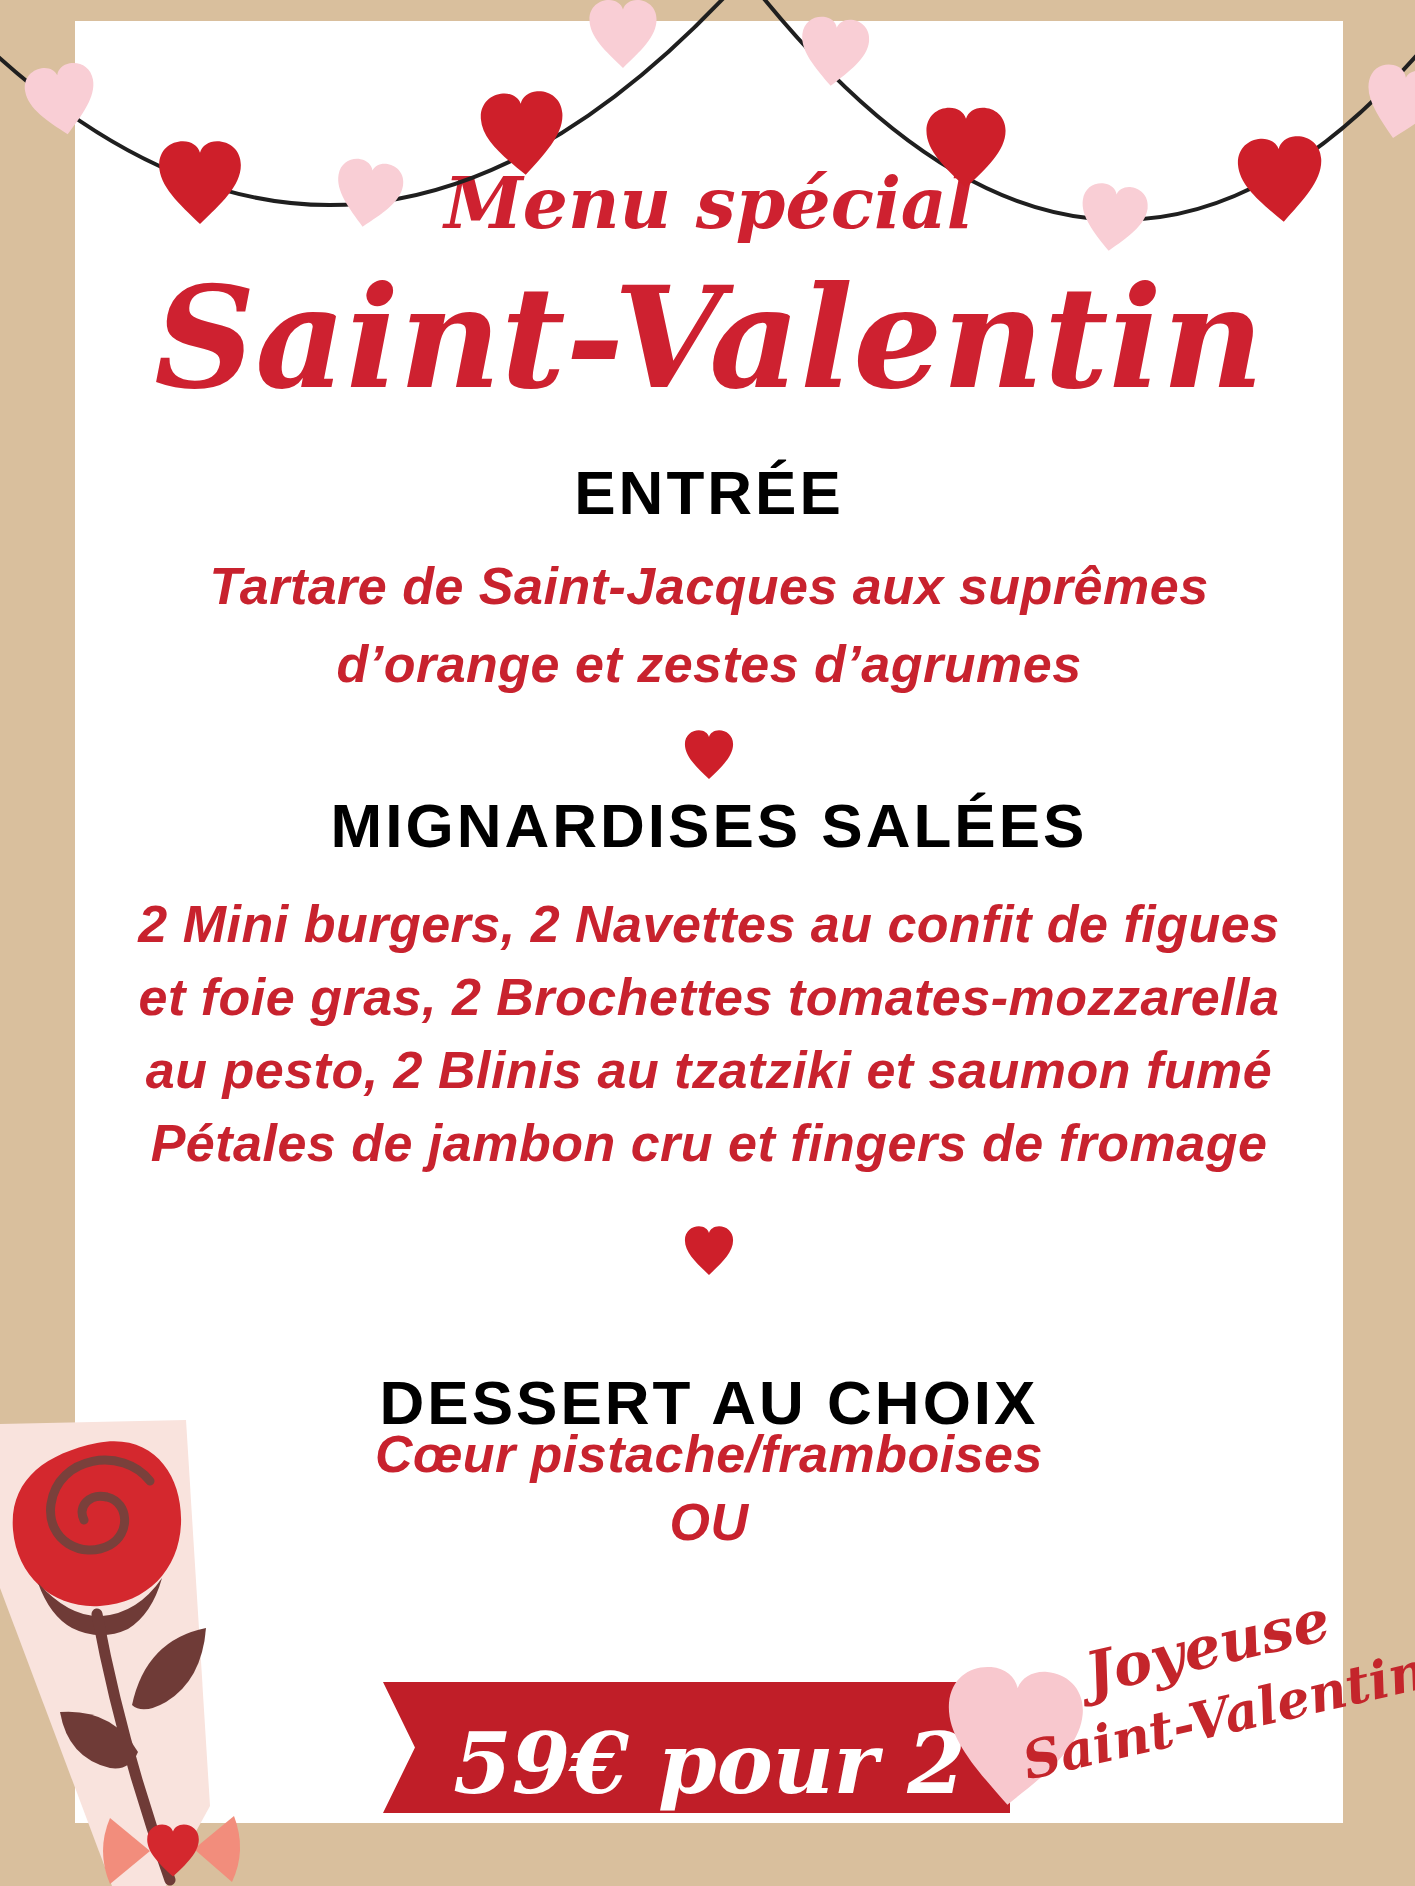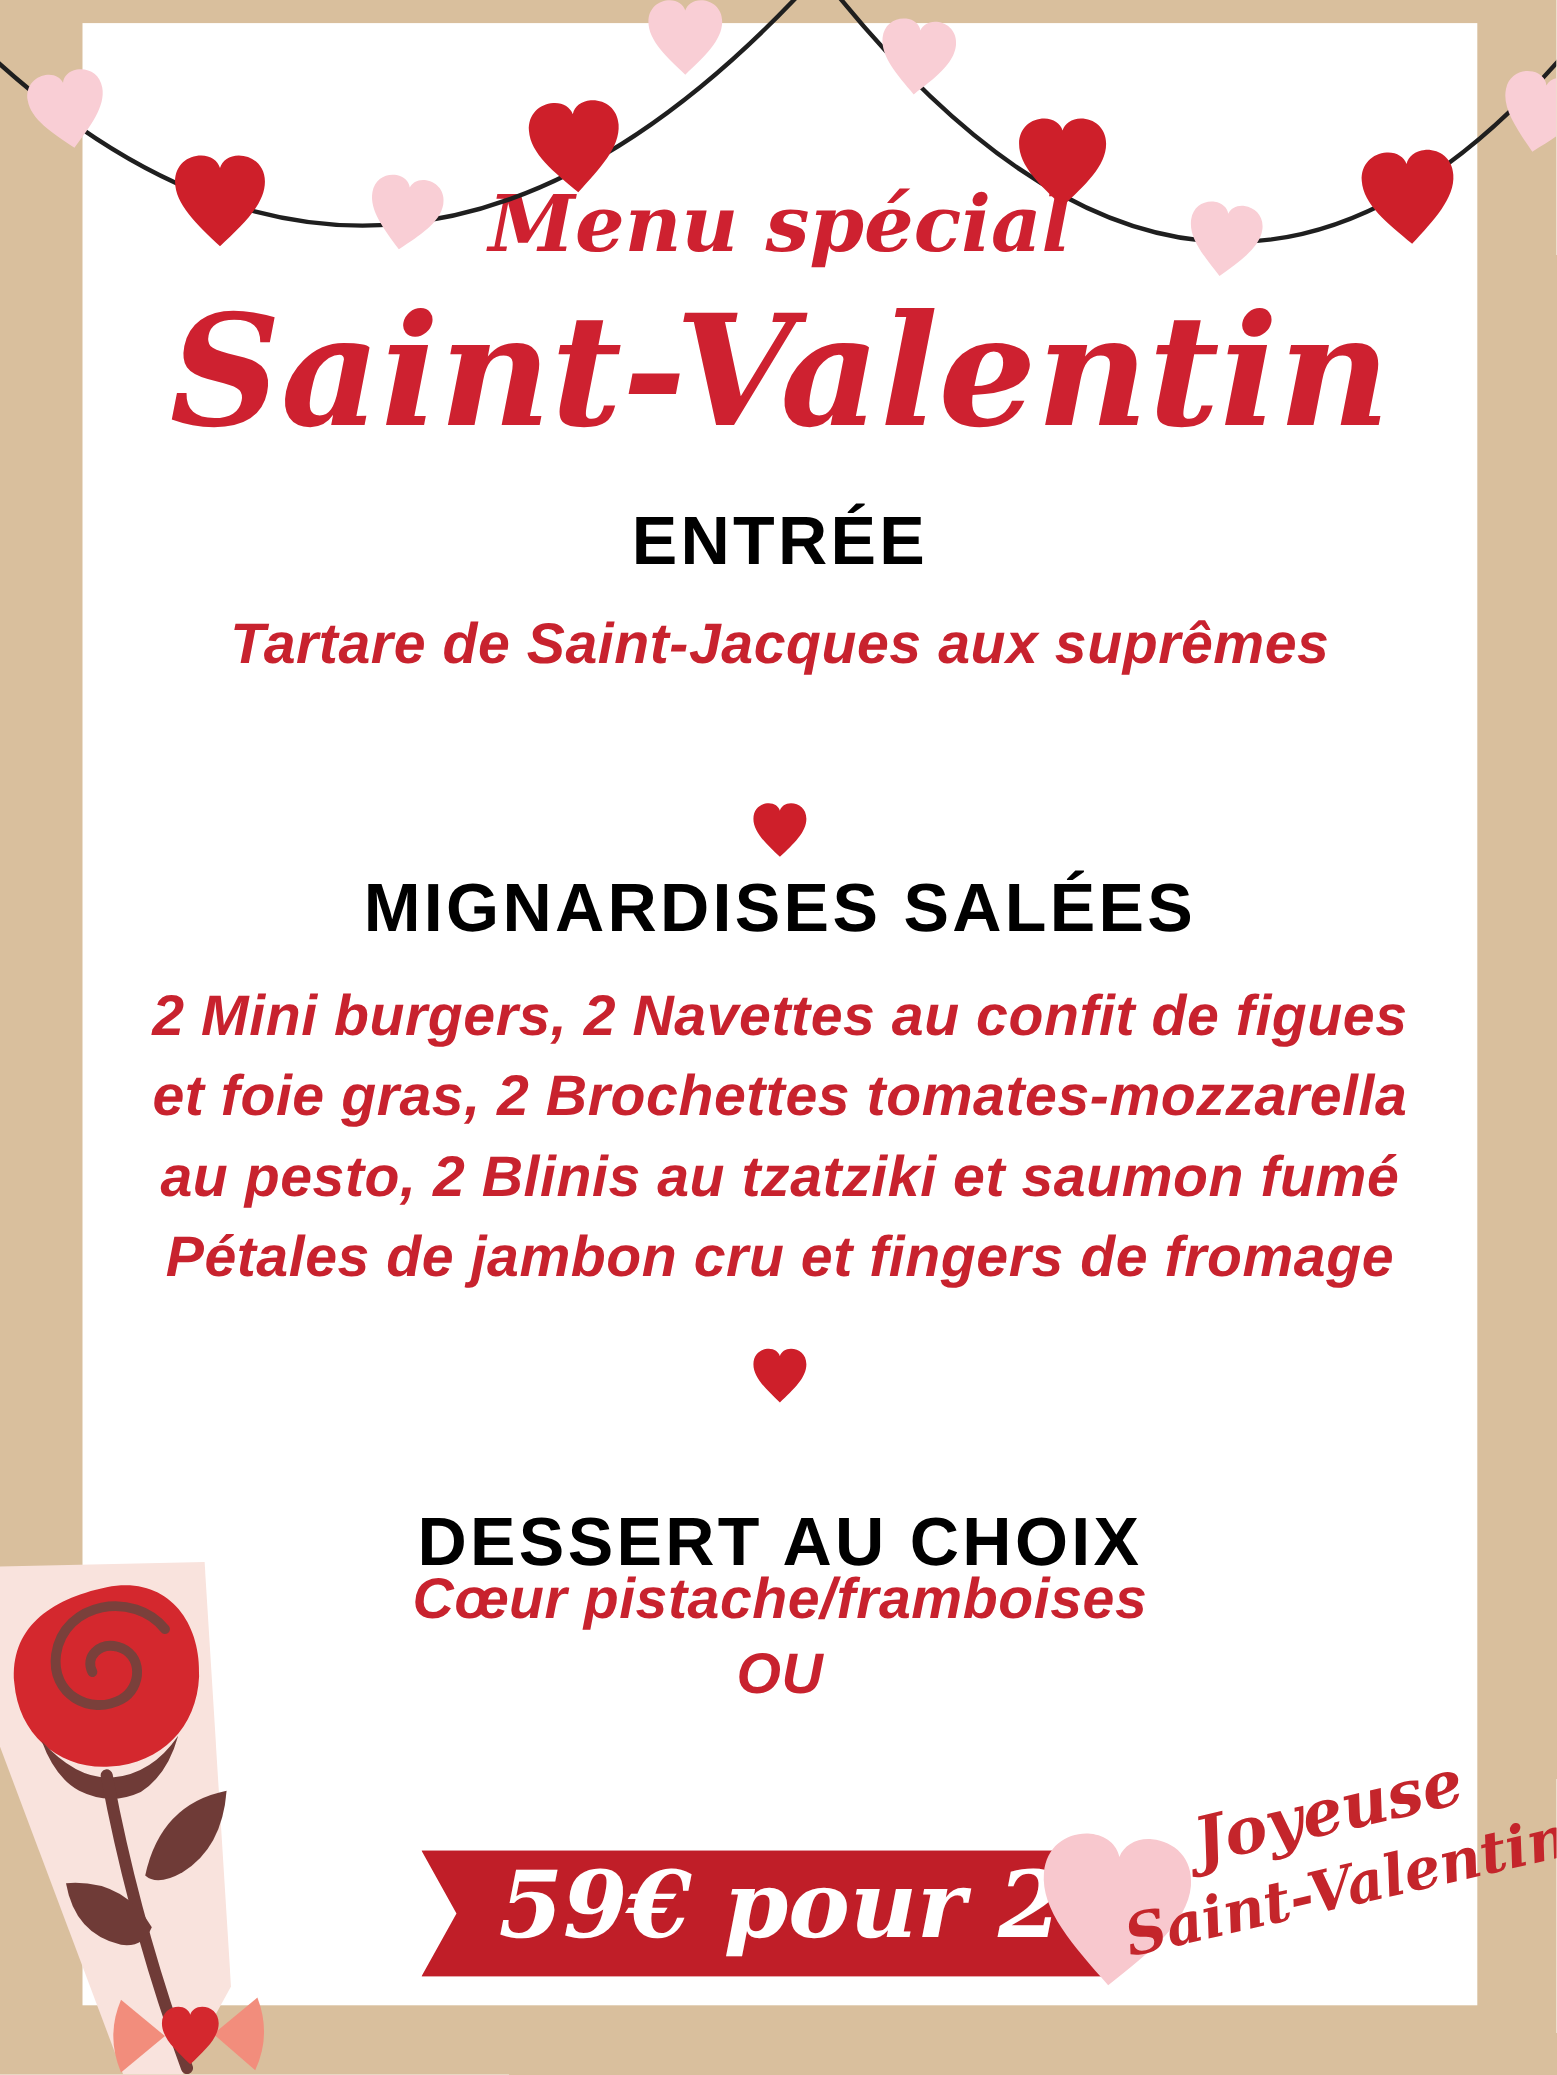--- a/index.html
+++ b/index.html
@@ -39,24 +39,24 @@
   #entree-lines{top:560px;}
   #entree-lines div{margin-bottom:26px;}
   #mign-lines{top:898px;}
   #mign-lines div{margin-bottom:21px;}
   #dessert-lines{top:1428px;}
   #dessert-lines div{margin-bottom:16px;font-style:italic;}
   .heart-divider{width:56px;height:60px;display:block;margin:0 auto;}
   #heart-divider-1{top:726px;}
   #heart-divider-2{top:1222px;}
   #price-banner{
-    left:383px;top:1682px;width:627px;height:115px;
+    left:383px;top:1682px;width:627px;height:131px;
     background:#c01e28;
     clip-path:polygon(0% 0%,100% 0%,100% 100%,0% 100%,5.1% 50%);
-    display:flex;align-items:flex-start;justify-content:center;
+    display:flex;align-items:flex-end;justify-content:center;
     padding-left:26px;box-sizing:border-box;
     z-index:3;
   }
   #price-banner .script{color:#ffffff;font-size:84px;}
   #big-pink-heart{
     left:935px;top:1662px;width:156px;height:158px;
     transform:rotate(5deg);z-index:4;
   }
   #greeting{
     left:1010px;top:1612px;width:410px;
@@ -78,20 +78,21 @@
 </svg>
 
 <div id="card" class="abs"></div>
 
 <div id="title-line1" class="abs centerband script">Menu spécial</div>
 <div id="title-line2" class="abs centerband script">Saint-Valentin</div>
 
 <div id="entree-heading" class="abs centerband heading">ENTRÉE</div>
 <div id="entree-lines" class="abs centerband">
   <div class="dish">Tartare de Saint-Jacques aux suprêmes</div>
+  <div class="dish">d’orange et zestes d’agrumes</div>
 </div>
 
 <div id="heart-divider-1" class="abs centerband">
   <svg class="heart-divider" viewBox="0 0 100 100">
       <use href="#heart-shape" fill="#ce1f2a"></use>
     </svg>
 </div>
 
 <div id="mignardises-heading" class="abs centerband heading">MIGNARDISES SALÉES</div>
 <div id="mign-lines" class="abs centerband">

